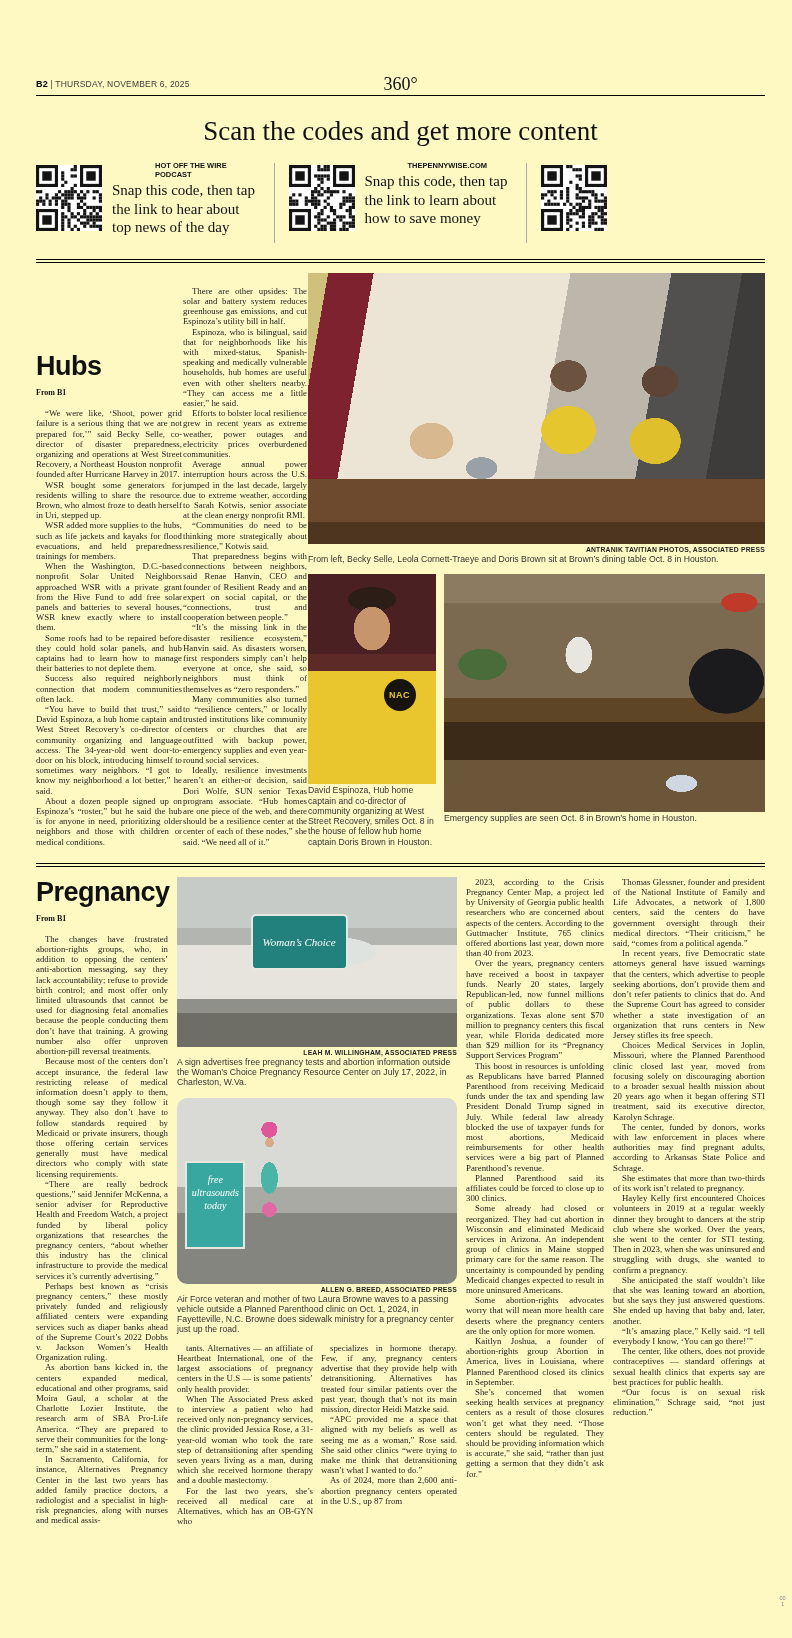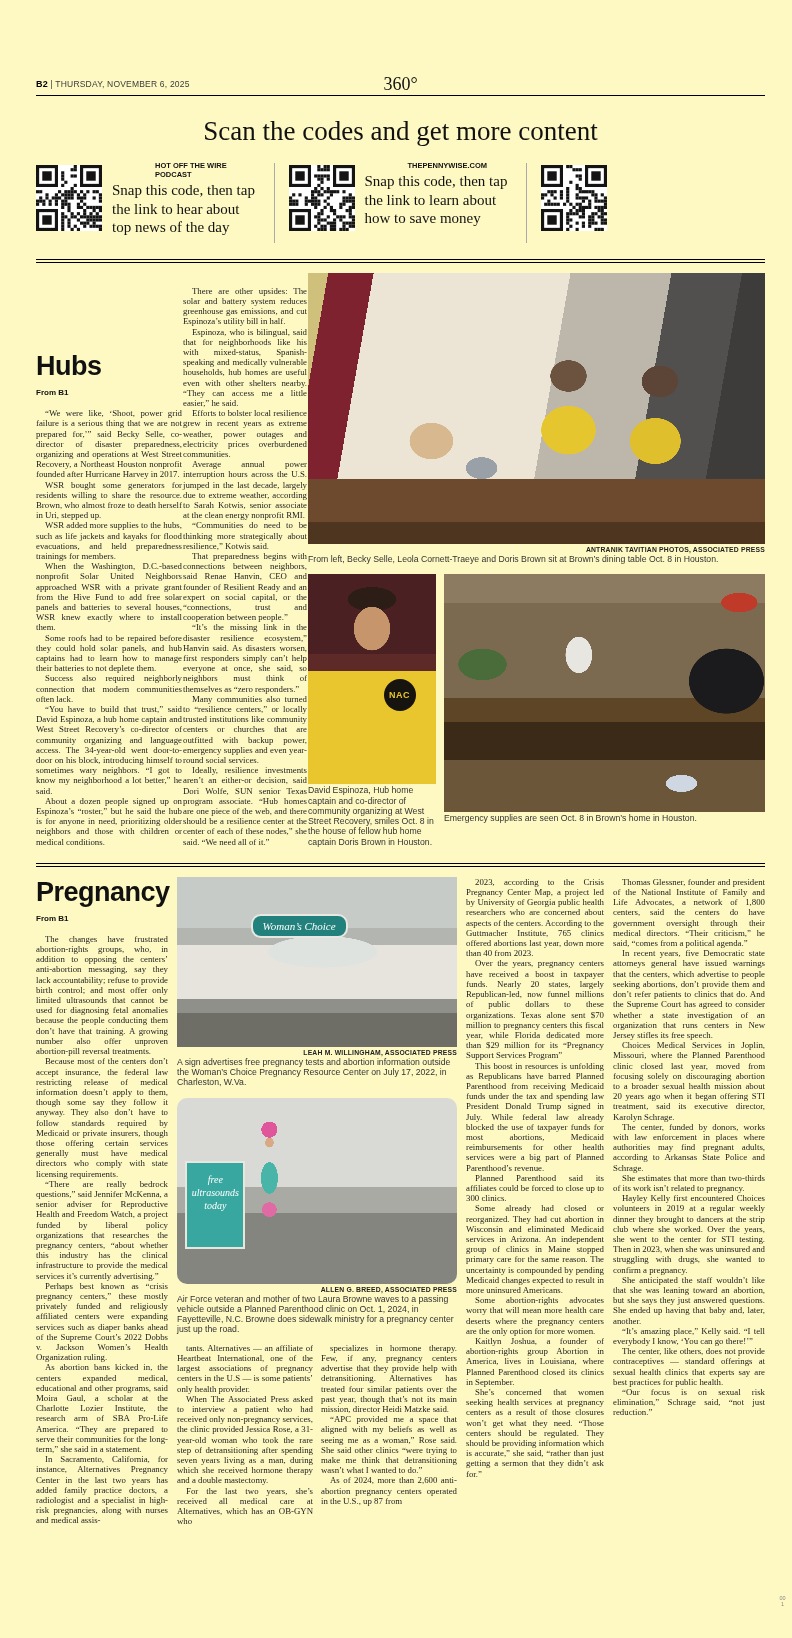--- a/index.html
+++ b/index.html
@@ -21,21 +21,21 @@
   .qr-box{width:66px;height:66px;flex:0 0 66px;margin-top:6px;}
   .qr-texts{flex:1;}
   .qr-label{font-family:"Liberation Sans",sans-serif;font-weight:700;font-size:7.5px;margin:2px 0 2px;color:#111;padding-left:43px;}
   .qr-desc{font-size:15px;line-height:1.24;color:#111;}
   .vdiv{width:1px;background:#aaa;height:80px;margin-top:4px;}
 
   .double-rule{height:2px;border-top:1px solid #000;border-bottom:1px solid #000;margin-top:16px;}
 
   
   .headline{font-family:"Liberation Sans",sans-serif;font-weight:700;font-size:27px;letter-spacing:-.5px;margin:0 0 6px;color:#111;}
-  .fromtag{font-family:Liberation Sans, sans-serif;font-weight:700;font-size:8px;margin:0 0 11px;color:#111;}
+  .fromtag{font-family:Liberation Serif, serif;font-weight:700;font-size:8px;margin:0 0 11px;color:#111;}
   .body p{margin:0;text-indent:9px;text-align:justify;font-size:8.8px;line-height:10.2px;hyphens:auto;overflow-wrap:break-word;}
   .story{display:flex;gap:1px;margin-top:10px;align-items:flex-end;}
   .hub-c1{width:146px;flex:0 0 146px;}
   .hub-c2{width:124px;flex:0 0 124px;}
   .hub-photos{flex:1;min-width:0;}
 
   .ph{position:relative;overflow:hidden;width:100%;}
   .credit{font-family:"Liberation Sans",sans-serif;font-weight:700;font-size:6.8px;text-align:right;color:#222;margin-top:2px;letter-spacing:.2px;}
   .caption{font-family:"Liberation Sans",sans-serif;font-size:8.7px;line-height:1.18;color:#333;margin-top:1px;}
 
@@ -67,21 +67,21 @@
     linear-gradient(to bottom, #8c7b60 0 12%, #7b6a50 12% 52%, #5e4526 52% 62%, #3a2a17 62% 78%, #6b5639 78%);}
 
   .story5{display:flex;gap:9px;margin-top:10px;}
   .pr-c1{width:132px;flex:0 0 132px;}
   .pr-mid{width:280px;flex:0 0 280px;}
   .pr-c4{width:138px;flex:0 0 138px;}
   .pr-c5{flex:1;min-width:0;}
   .ph-sign{height:170px;background:
     radial-gradient(ellipse 90px 26px at 52% 44%, #dfe3e0 0 60%, transparent 61%),
     linear-gradient(to bottom, #c7cbc8 0 30%, #b2b5b0 30% 40%, #e6e4dc 40% 72%, #90908a 72% 80%, #6e6d66 80%);}
-  .sign-wc{position:absolute;left:27%;top:23%;background:#22817d;color:#fff;padding:4px 10px;border-radius:8px;
+  .sign-wc{position:absolute;left:27%;top:23%;background:#22817d;color:#fff;padding:20px 10px;border-radius:3px;
     font-style:italic;font-size:11px;white-space:nowrap;box-shadow:0 0 0 2px #e8e8e2;}
   .ph-browne{height:186px;margin-top:10px;background:
     radial-gradient(circle 8px at 33% 17%, #e0569a 0 100%, transparent),
     radial-gradient(ellipse 7px 8px at 33% 24%, #d9a884 0 60%, transparent 61%),
     radial-gradient(ellipse 14px 26px at 33% 43%, #49b5a8 0 60%, transparent 61%),
     radial-gradient(ellipse 12px 12px at 33% 60%, #e06ba4 0 60%, transparent 61%),
     linear-gradient(to bottom, #d9d9d5 0 48%, #a9aaa4 48% 62%, #84857f 62%); border-radius: 10px;}
   .sign-free{position:absolute;left:3%;top:34%;width:60px;height:88px;background:#38a79f;border:2px solid #e8e6dd;
     color:#fff;font-style:italic;font-size:10px;line-height:1.3;text-align:center;padding-top:10px;box-sizing:border-box;}
   .pr-subcols{display:flex;gap:8px;margin-top:8px;}

